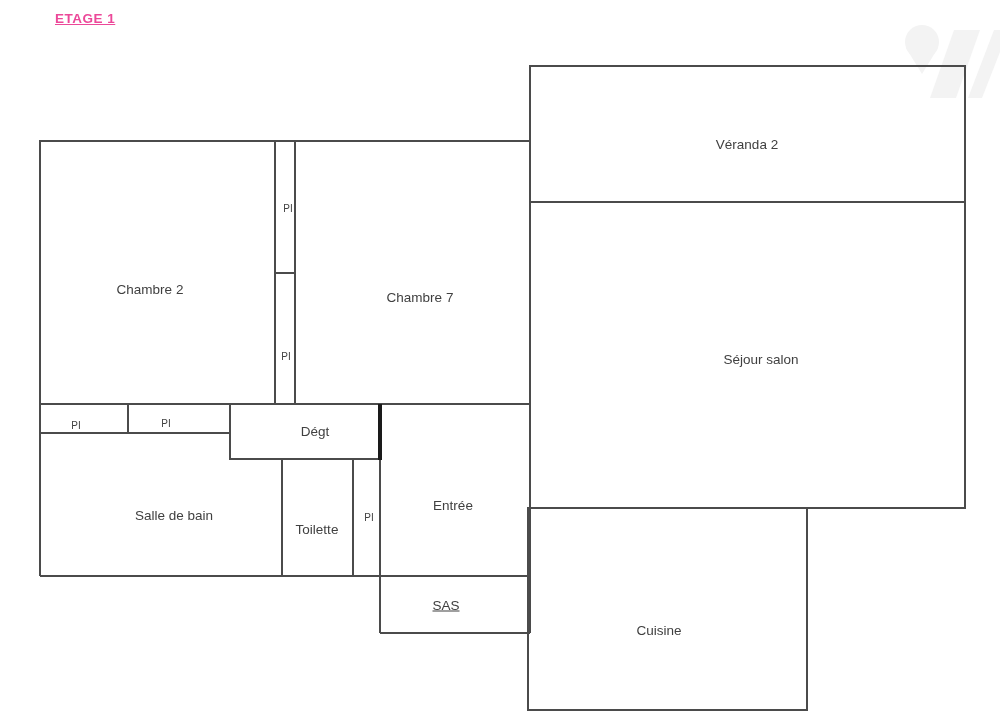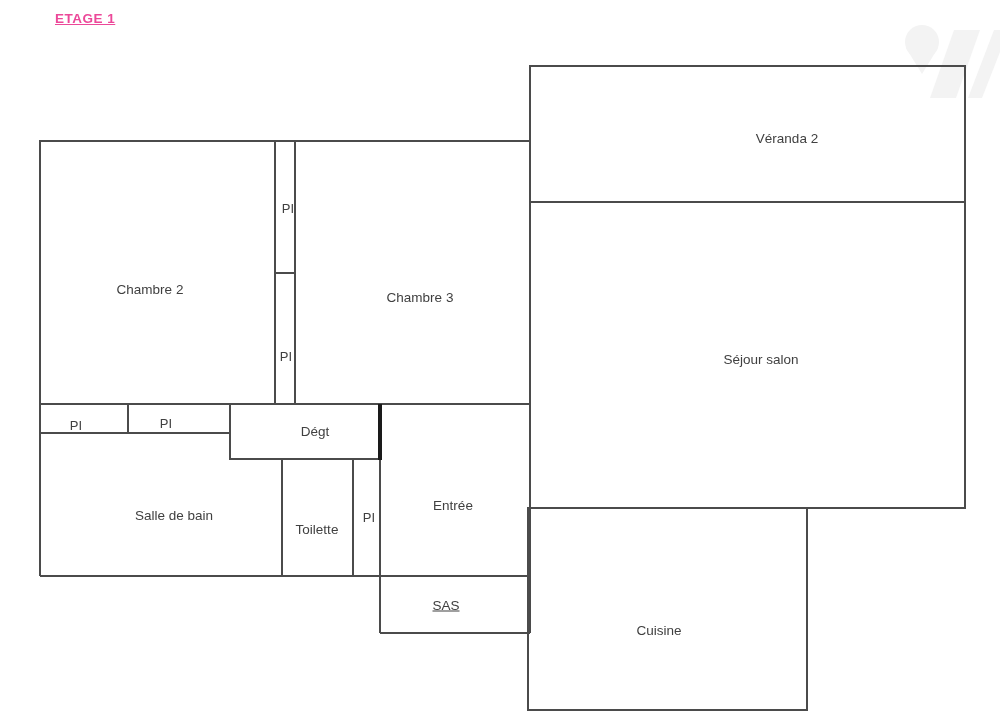--- a/index.html
+++ b/index.html
@@ -16,21 +16,21 @@
   svg.walls-svg{position:absolute;left:0;top:0;}
   .page-title{
     position:absolute;left:55px;top:11px;
     font-size:13.5px;font-weight:bold;color:#ec4899;
     text-decoration:underline;letter-spacing:.5px;
   }
   .room-label{
     position:absolute;transform:translate(-50%,-50%);
     font-size:13.5px;color:var(--text);white-space:nowrap;
   }
-  .pi-label{font-size:13px;text-align:center;}
+  .pi-label{font-size:10px;text-align:center;}
   .watermark{position:absolute;left:0;top:0;pointer-events:none;}
 </style>
 </head>
 <body>
 
 <div class="plan">
 
   <svg class="watermark" width="1000" height="721" viewBox="0 0 1000 721" aria-hidden="true">
     <g fill="var(--watermark)">
       <circle cx="922" cy="42" r="17"></circle>
@@ -66,24 +66,24 @@
       <rect x="528" y="508" width="279" height="202"></rect>
     </g>
     <g style="stroke:var(--wall_dark)" stroke-width="4">
       <line x1="380" y1="404" x2="380" y2="460"></line>
     </g>
   </svg>
 
   <div class="page-title">ETAGE 1</div>
 
   <div class="room-label" style="left:150px;top:289px;">Chambre 2</div>
-  <div class="room-label" style="left:420px;top:297px;">Chambre 3</div>
+  <div class="room-label" style="left:420px;top:297px;">Chambre 7</div>
   <div class="room-label pi-label" style="left:288px;top:208px;">PI</div>
   <div class="room-label pi-label" style="left:286px;top:356px;">PI</div>
-  <div class="room-label" style="left:747px;top:138px;margin-left:40px;">Véranda 2</div>
+  <div class="room-label" style="left:747px;top:144px;">Véranda 2</div>
   <div class="room-label" style="left:761px;top:359px;">Séjour salon</div>
   <div class="room-label pi-label" style="left:76px;top:425px;">PI</div>
   <div class="room-label pi-label" style="left:166px;top:423px;">PI</div>
   <div class="room-label" style="left:299px;top:431px;padding-left:32px;">Dégt</div>
   <div class="room-label" style="left:158px;top:515px;margin-left:16px;">Salle de bain</div>
   <div class="room-label" style="left:317px;top:529px;">Toilette</div>
   <div class="room-label pi-label" style="left:369px;top:517px;">PI</div>
   <div class="room-label" style="left:453px;top:505px;">Entrée</div>
   <div class="room-label" style="left:446px;top:605px;text-decoration:underline;">SAS</div>
   <div class="room-label" style="left:659px;top:630px;">Cuisine</div>

